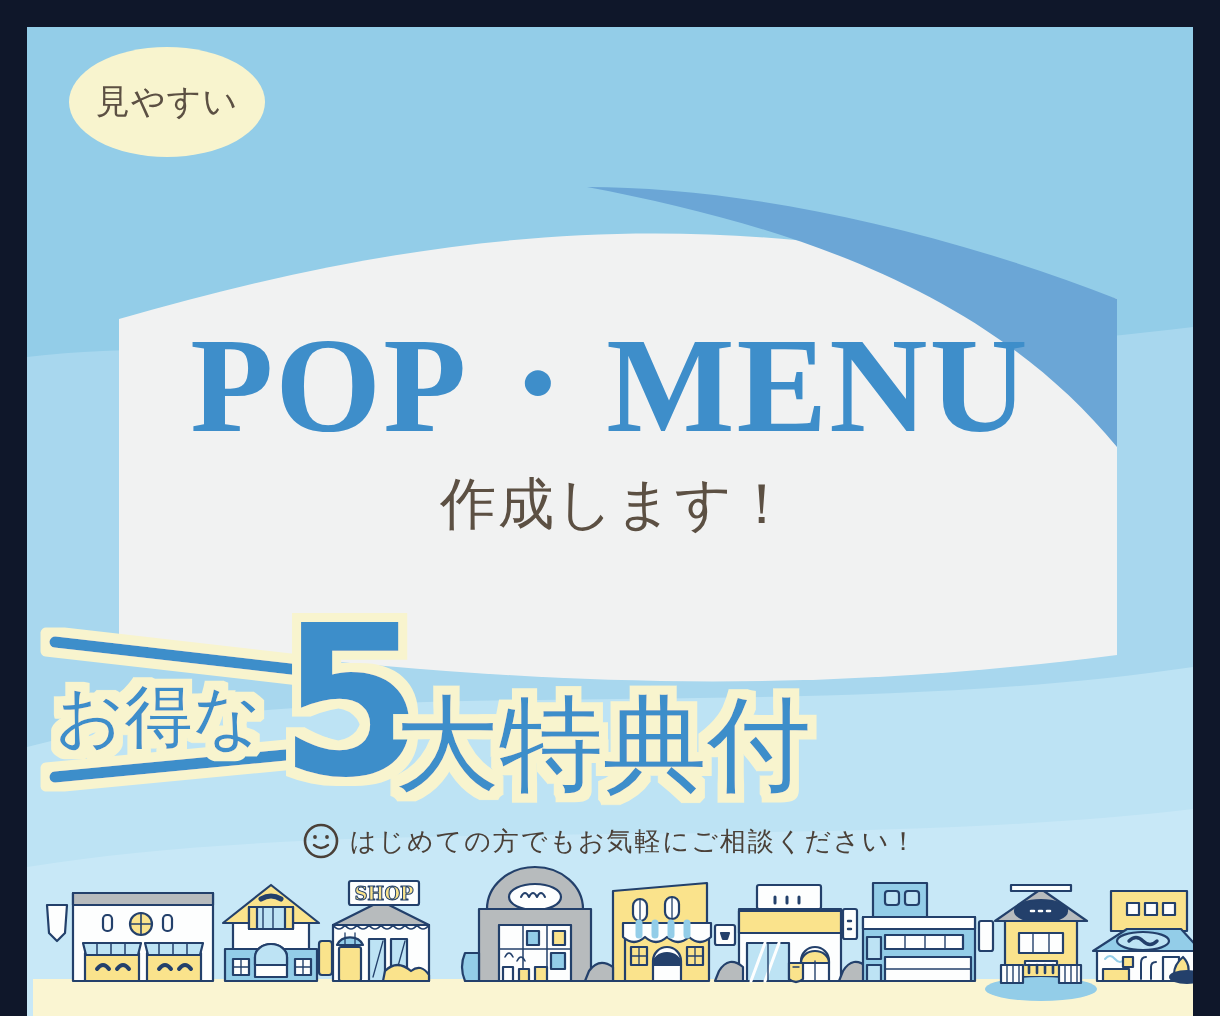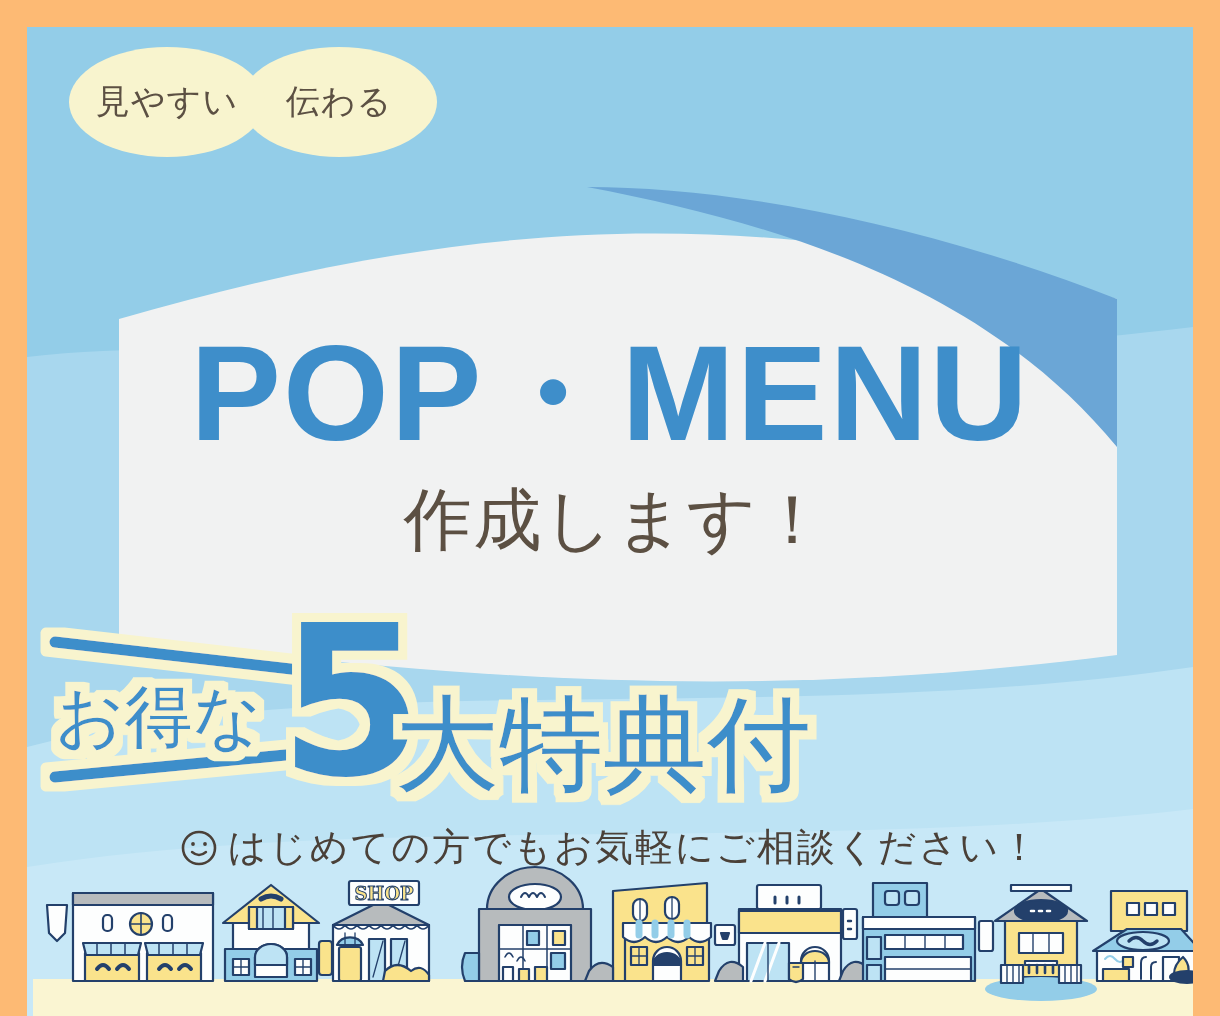--- a/index.html
+++ b/index.html
@@ -7,21 +7,21 @@
     width:1220px;height:1016px;
     background:#F7F4CE;
     font-family:"Liberation Sans","DejaVu Sans",sans-serif;
     overflow:hidden;
   }
   #banner{
     position:relative;
     width:1220px;height:1016px;
     box-sizing:border-box;
     padding:27px 27px 0 27px;
-    background:#fdba74;
+    background:#0f172a;
   }
   #stage{
     position:relative;
     width:1166px;height:989px;
     background:#93CDE8;
     overflow:hidden;
   }
   
   .bgsvg{position:absolute;left:0;top:0;width:1166px;height:989px;}
 
@@ -46,32 +46,32 @@
     letter-spacing:1px;
     white-space:nowrap;
   }
 
   
   #headline{
     position:absolute;left:0;top:290px;width:1166px;
     text-align:center;z-index:6;
   }
   #main-title{
-    font-family:Liberation Sans, sans-serif;
+    font-family:Liberation Serif, serif;
     font-weight:bold;
     font-size:136px;
     line-height:1.0;
     color:#3E8ECA;
     letter-spacing:2px;
-    margin:8px;
+    margin:0;
     white-space:nowrap;
   }
   #sub-title{
     font-family:"DejaVu Sans",sans-serif;
-    font-size:68px;
+    font-size:56px;
     color:#5C5043;
     margin:14px 0 0 12px;
     letter-spacing:2px;
     white-space:nowrap;
   }
 
   
   #benefit{
     position:absolute;left:0;top:575px;width:1166px;height:220px;
     z-index:7;
@@ -80,21 +80,21 @@
 
   
   #tagline{
     position:absolute;left:0;top:795px;width:1166px;
     text-align:center;z-index:7;
     display:flex;align-items:center;justify-content:center;
     gap:10px;
   }
   #tagline-text{
     font-family:Liberation Serif, serif;
-    font-size:38px;color:#4A4038;letter-spacing:2px;
+    font-size:26px;color:#4A4038;letter-spacing:2px;
     white-space:nowrap;
   }
   #smiley{display:block;}
 
   
   #town{
     position:absolute;left:0;bottom:0;width:1166px;height:155px;
     z-index:8;
     margin-left:6px;
   }
@@ -115,23 +115,20 @@
       <path d="M92,292 C420,198 700,168 1090,272
                L1090,628
                C700,678 420,648 92,612 Z" fill="#F1F2F2"></path>
       <path d="M1090,272 C890,194 700,160 560,160
                C760,198 960,262 1090,420 Z" fill="#6BA6D6"></path>
     </svg>
 
     <div id="badges">
       <div class="badge">
         <span class="badge-label">見やすい</span>
-      </div>
-      <div class="badge">
-        <span class="badge-label">伝わる</span>
       </div>
     </div>
 
     <div id="headline">
       <h1 id="main-title">POP・MENU</h1>
       <div id="sub-title">作成します！</div>
     </div>
 
     <div id="benefit">
       <svg class="benefit-svg" viewBox="0 0 1166 220">

